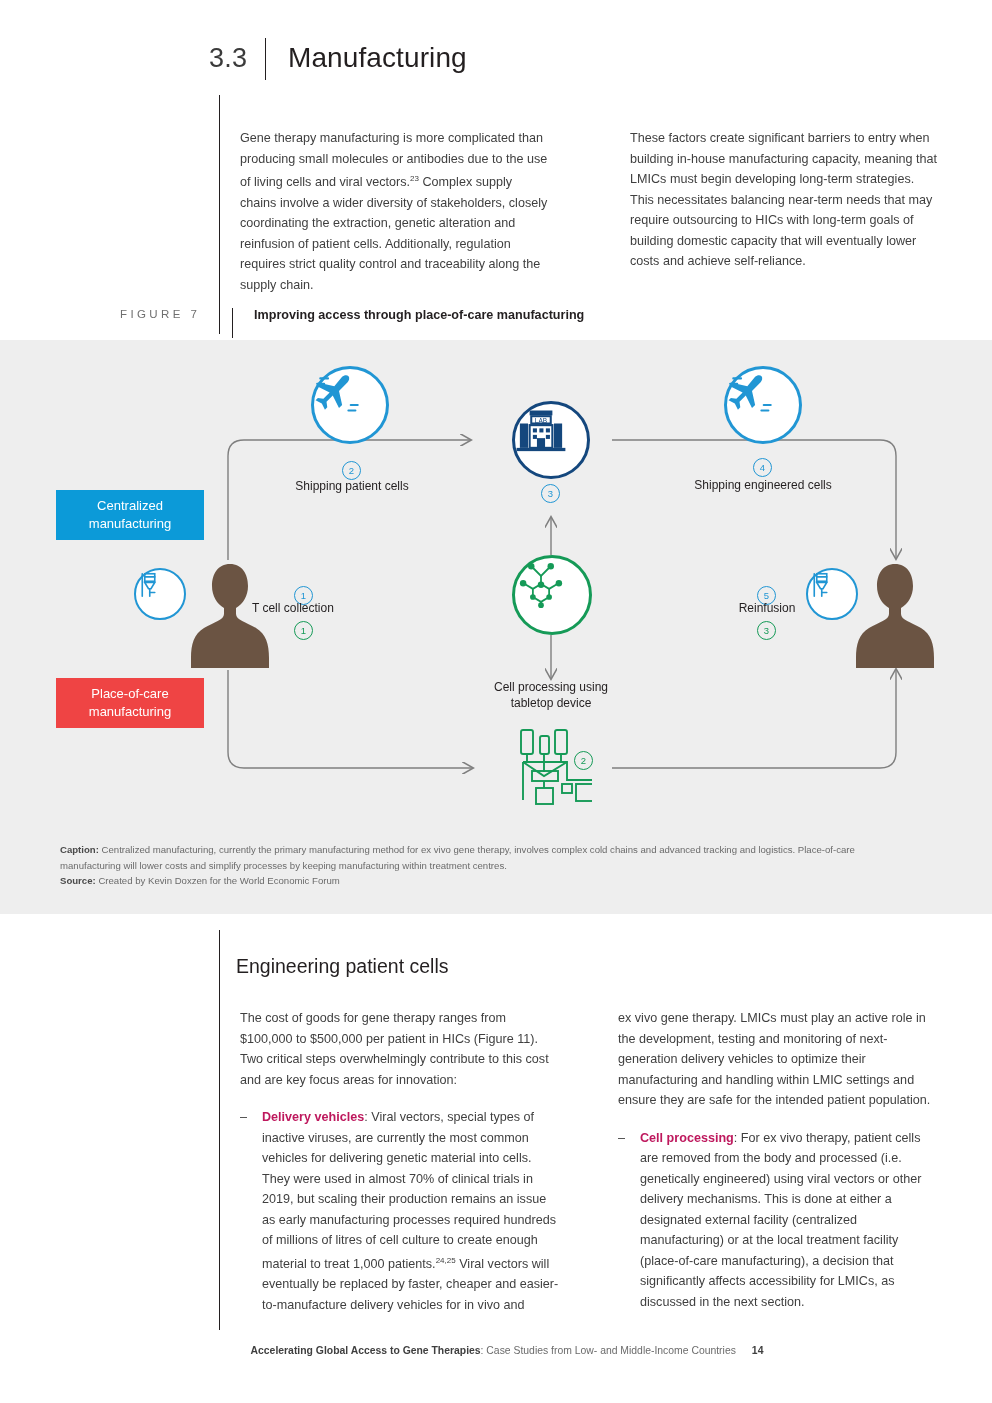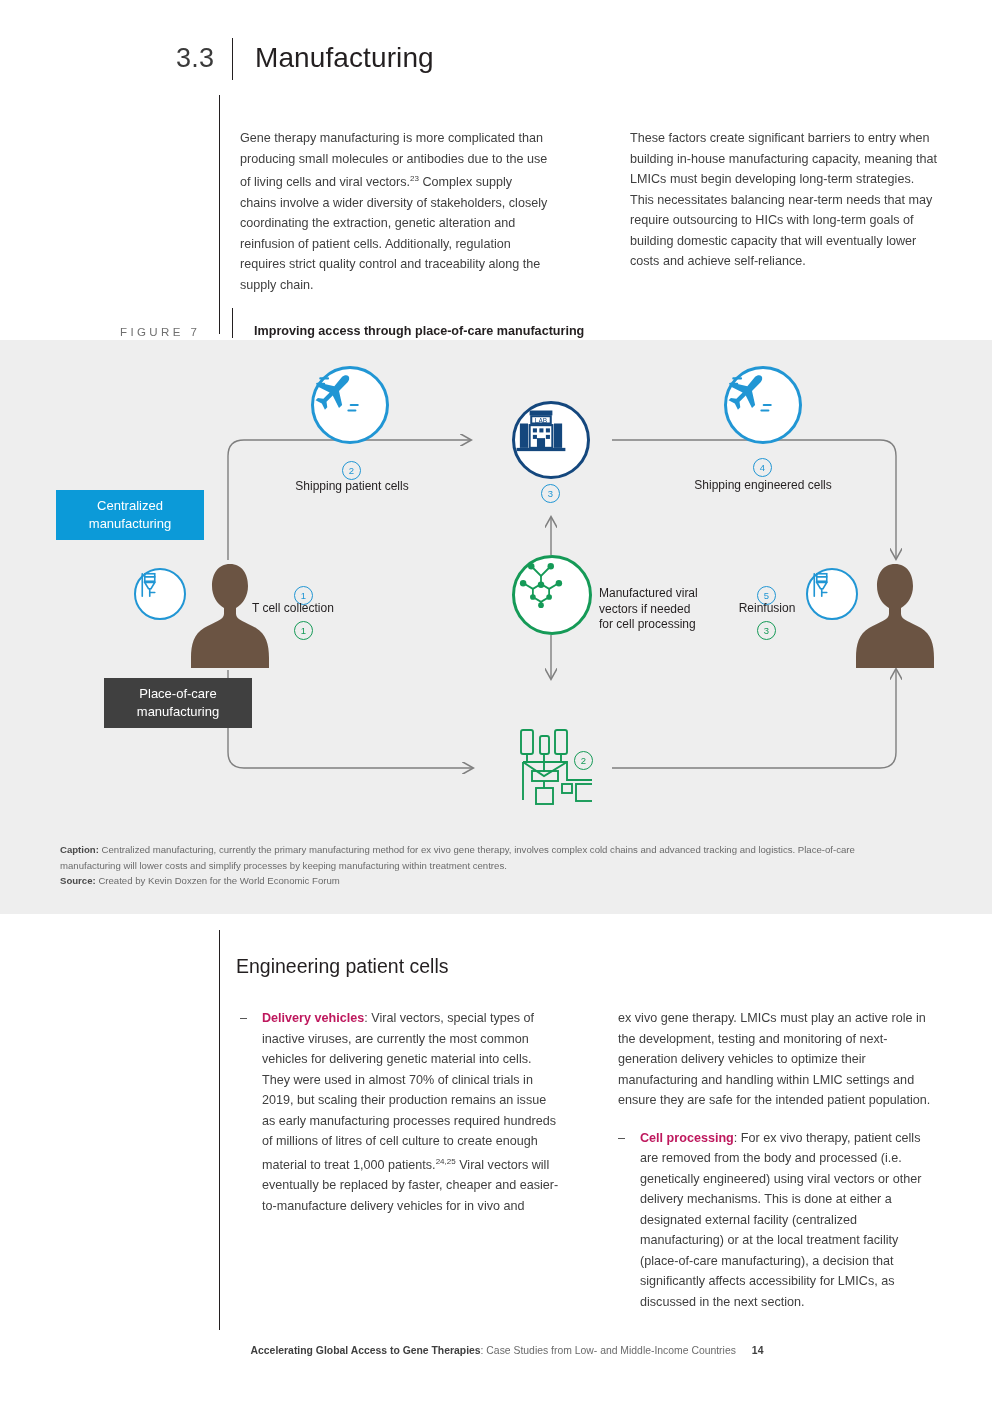--- a/index.html
+++ b/index.html
@@ -15,20 +15,21 @@
 
   
   .sec-head {
     position: absolute; left: 176px; top: 38px; width: 760px;
     display: flex; align-items: flex-start;
   }
   .sec-num {
     font-size: 27px; color: #3b3b3b; font-weight: 400;
     line-height: 40px; width: 56px; text-align: left;
     letter-spacing: .3px;
+    margin-left: 33px;
   }
   .sec-rule {
     width: 1px; background: #231f20; align-self: stretch;
     min-height: 42px; margin-right: 22px;
   }
   .sec-title { font-size: 28px; font-weight: 400; line-height: 40px; letter-spacing: .1px; }
 
   
   .col-rule {
     position: absolute; left: 219px; top: 95px; width: 1px; height: 239px;
@@ -44,21 +45,21 @@
            display: flex; gap: 80px; }
   .intro p {
     margin: 0; width: 322px;
     font-size: 12.6px; line-height: 20.5px; color: #3f3f3f;
   }
   .intro p sup { font-size: 8px; vertical-align: super; }
 
   
   .fig-bar {
     position: absolute; left: 120px; top: 308px; width: 800px; height: 30px;
-    display: flex; align-items: flex-end;
+    display: flex; align-items: flex-start;
   }
   .fig-kicker {
     font-size: 11.5px; letter-spacing: 3.4px; color: #6f6f6f; width: 112px;
   }
   .fig-bar-rule { width: 1px; height: 30px; background: #231f20; margin-right: 21px; }
   .fig-title { font-size: 12.6px; font-weight: bold; color: #231f20; }
 
   
   .figure {
     position: absolute; left: 0; top: 340px; width: 992px; height: 574px;
@@ -79,21 +80,21 @@
     color: #231f20; text-align: center; white-space: pre-line;
   }
   .lbl.left { text-align: left; }
 
   .tagbox {
     position: absolute; color: #ffffff; font-size: 13px; line-height: 18px;
     text-align: center; display:flex; align-items:center; justify-content:center;
     white-space: pre-line;
   }
   .tagbox.blue { background: #0c9ad8; }
-  .tagbox.green { background: #404040; margin-left: 48px; }
+  .tagbox.green { background: #ef4444; }
 
   .iconcirc {
     position: absolute; border-radius: 50%; background: #ffffff;
     display:flex; align-items:center; justify-content:center;
   }
 
   .person { position: absolute; }
 
   
   .caption {
@@ -305,40 +306,40 @@
 
   <div class="badge" style="left:541px; top:144px;">3</div>
 
   <div class="badge" style="left:753px; top:118px;">4</div>
   <div class="lbl" style="left:663px; top:138px; width:200px;">Shipping engineered cells</div>
 
   <div class="badge" style="left:294px; top:246px;">1</div>
   <div class="lbl left" style="left:252px; top:261px; width:160px;">T cell collection</div>
   <div class="badge green" style="left:294px; top:281px;">1</div>
 
-  <div class="lbl left" style="left:599px; top:246px; width:130px;">Manufactured viral
-vectors if needed
-for cell processing</div>
 
   <div class="badge" style="left:757px; top:246px;">5</div>
   <div class="lbl" style="left:712px; top:261px; width:110px;">Reinfusion</div>
   <div class="badge green" style="left:757px; top:281px;">3</div>
 
+  <div class="lbl" style="left:451px; top:340px; width:200px;">Cell processing using
+tabletop device</div>
   <div class="badge green" style="left:574px; top:411px;">2</div>
 </div>
 
 <div class="caption">
   <span><b>Caption:</b></span><span> Centralized manufacturing, currently the primary manufacturing method for ex vivo gene therapy, involves complex cold chains and advanced tracking and logistics. Place-of-care manufacturing will lower costs and simplify processes by keeping manufacturing within treatment centres.</span><br>
   <span><b>Source:</b></span><span> Created by Kevin Doxzen for the World Economic Forum</span>
 </div>
 
 <div class="sub-title">Engineering patient cells</div>
 
 <div class="lower">
   <div class="col">
+    <p>The cost of goods for gene therapy ranges from $100,000 to $500,000 per patient in HICs (Figure 11). Two critical steps overwhelmingly contribute to this cost and are key focus areas for innovation:</p>
     <div class="bullet">
       <span class="dash">–</span>
       <span><b>Delivery vehicles</b><span>: Viral vectors, special types of inactive viruses, are currently the most common vehicles for delivering genetic material into cells. They were used in almost 70% of clinical trials in 2019, but scaling their production remains an issue as early manufacturing processes required hundreds of millions of litres of cell culture to create enough material to treat 1,000 patients.</span><sup>24,25</sup><span> Viral vectors will eventually be replaced by faster, cheaper and easier-to-manufacture delivery vehicles for in vivo and</span></span>
     </div>
   </div>
 
   <div class="col">
     <p>ex vivo gene therapy. LMICs must play an active role in the development, testing and monitoring of next-generation delivery vehicles to optimize their manufacturing and handling within LMIC settings and ensure they are safe for the intended patient population.</p>
     <div class="bullet">
       <span class="dash">–</span>

